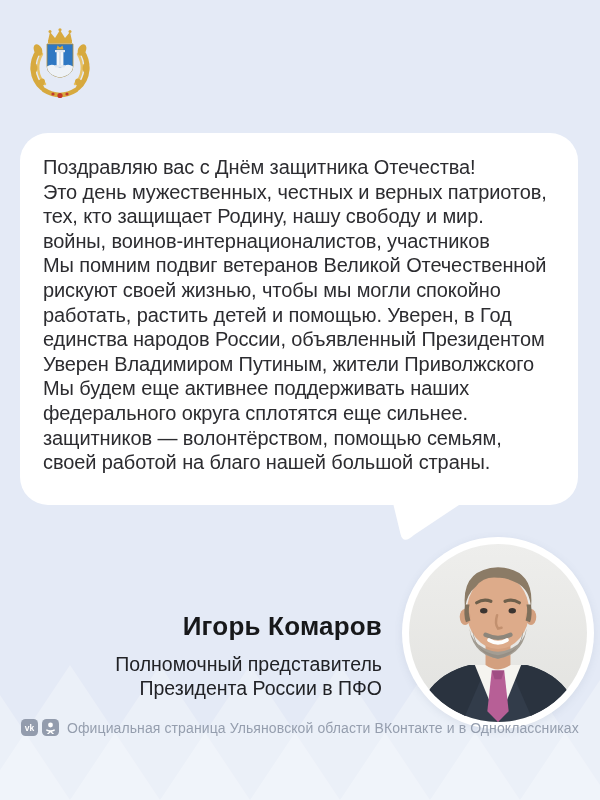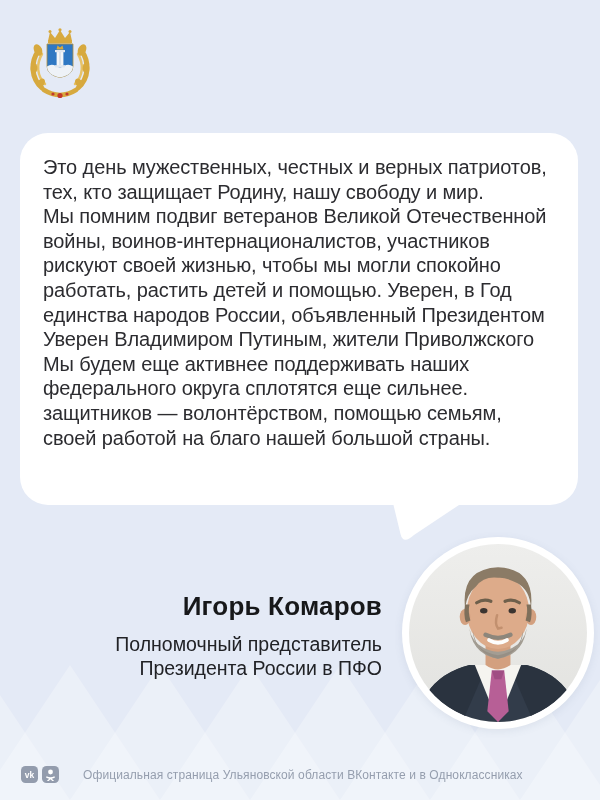--- a/index.html
+++ b/index.html
@@ -18,49 +18,49 @@
   .bubble .line{
     font-size:20px; line-height:24.6px; color:#2c2c30;
     letter-spacing:-0.1px; white-space:nowrap;
   }
   .bubble-tail{position:absolute; left:388px; top:503px; z-index:2;}
   .signature{
     position:absolute; left:25px; top:591px; width:357px;
     text-align:right; z-index:2;
   }
   .signature .name{
-    font-size:26px; font-weight:700; color:#17181a; letter-spacing:0.2px;
+    font-size:26px; font-weight:700; color:#17181a; letter-spacing:0.2px;margin-top:20px;
   }
   .signature .title{
     margin-top:10px; font-size:19.5px; line-height:24px; color:#212226;
     white-space:pre-line;
   }
   .avatar{
     position:absolute; left:402px; top:537px; width:192px; height:192px;
     border-radius:50%; background:#ffffff; z-index:2;
     box-shadow:0 2px 8px rgba(80,95,130,0.10);
   }
   .avatar .portrait{
     position:absolute; left:7px; top:7px; width:178px; height:178px;
     border-radius:50%; overflow:hidden;
   }
   .footer{
-    position:absolute; left:21px; top:766px; z-index:3;
+    position:absolute; left:21px; top:719px; z-index:3;
     display:flex; align-items:center; gap:4px;
   }
   .social-badge{
     width:17px; height:17px; border-radius:4.5px; background:#939cad;
     display:flex; align-items:center; justify-content:center; flex:0 0 auto;
   }
   .social-badge.vk{
     color:#ffffff; font-size:8.5px; font-weight:700; text-transform:lowercase;
     letter-spacing:0;
   }
   .footer .footer-text{
-    margin-left:20px; font-size:12px; color:#959eae; letter-spacing:0.1px;
+    margin-left:4px; font-size:14px; color:#959eae; letter-spacing:0.1px;
     white-space:nowrap;
   }
 </style>
 </head>
 <body>
 
 <div class="canvas">
 
   <svg class="bg-pattern" width="600" height="165" viewBox="0 0 600 165">
     <g fill="rgba(255,255,255,0.28)">
@@ -111,24 +111,25 @@
 
     <rect x="30.6" y="23.5" width="6.8" height="15" fill="#f4f6f8"></rect>
     <rect x="29" y="22" width="10" height="2.2" fill="#e2e7ee"></rect>
     <rect x="29" y="37.2" width="10" height="2.2" fill="#e2e7ee"></rect>
     <line x1="34" y1="24" x2="34" y2="37" stroke="#c9d2dd" stroke-width="1"></line>
 
     <polygon points="30.5,21.5 31.5,17.5 34,19.5 36.5,17.5 37.5,21.5" fill="#d7a93e"></polygon>
   </svg>
 
   <div class="bubble">
+    <div class="line">Поздравляю вас с Днём защитника Отечества!</div>
     <div class="line">Это день мужественных, честных и верных патриотов,</div>
     <div class="line">тех, кто защищает Родину, нашу свободу и мир.</div>
+    <div class="line">войны, воинов-интернационалистов, участников</div>
     <div class="line">Мы помним подвиг ветеранов Великой Отечественной</div>
-    <div class="line">войны, воинов-интернационалистов, участников</div>
     <div class="line">рискуют своей жизнью, чтобы мы могли спокойно</div>
     <div class="line">работать, растить детей и помощью. Уверен, в Год</div>
     <div class="line">единства народов России, объявленный Президентом</div>
     <div class="line">Уверен Владимиром Путиным, жители Приволжского</div>
     <div class="line">Мы будем еще активнее поддерживать наших</div>
     <div class="line">федерального округа сплотятся еще сильнее.</div>
     <div class="line">защитников — волонтёрством, помощью семьям,</div>
     <div class="line">своей работой на благо нашей большой страны.</div>
   </div>
   <svg class="bubble-tail" width="80" height="44" viewBox="0 0 80 44">

